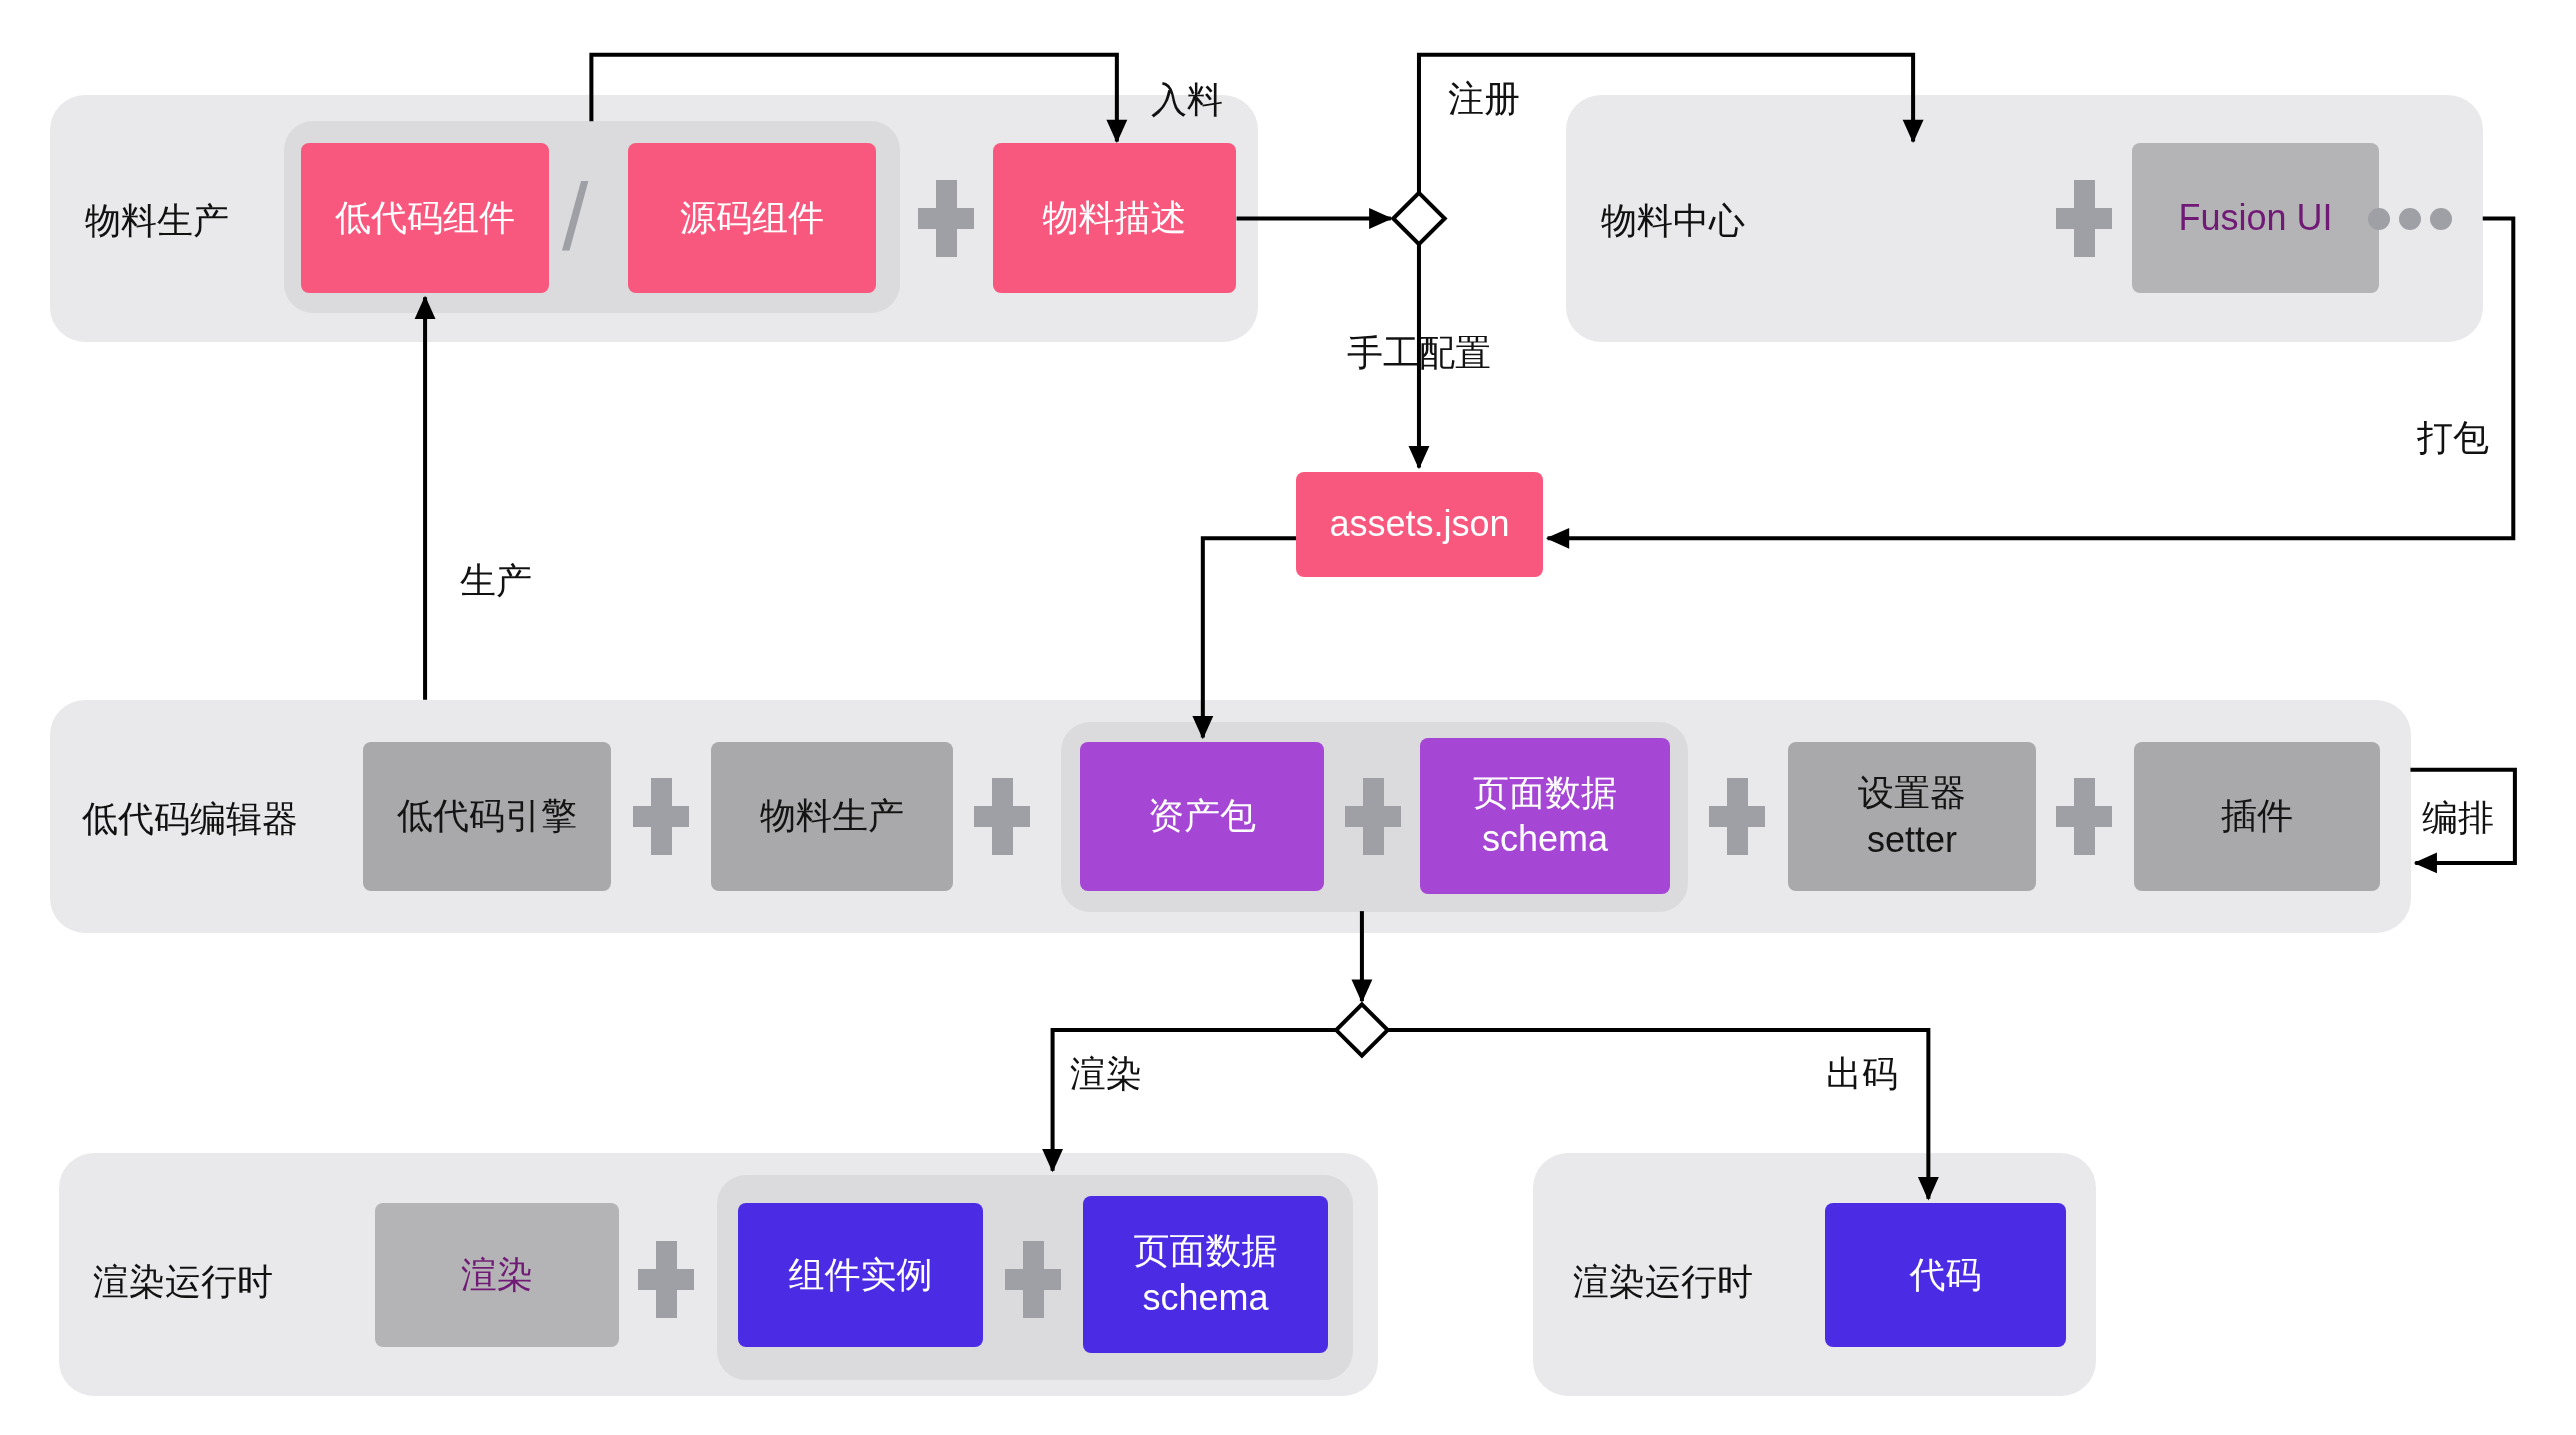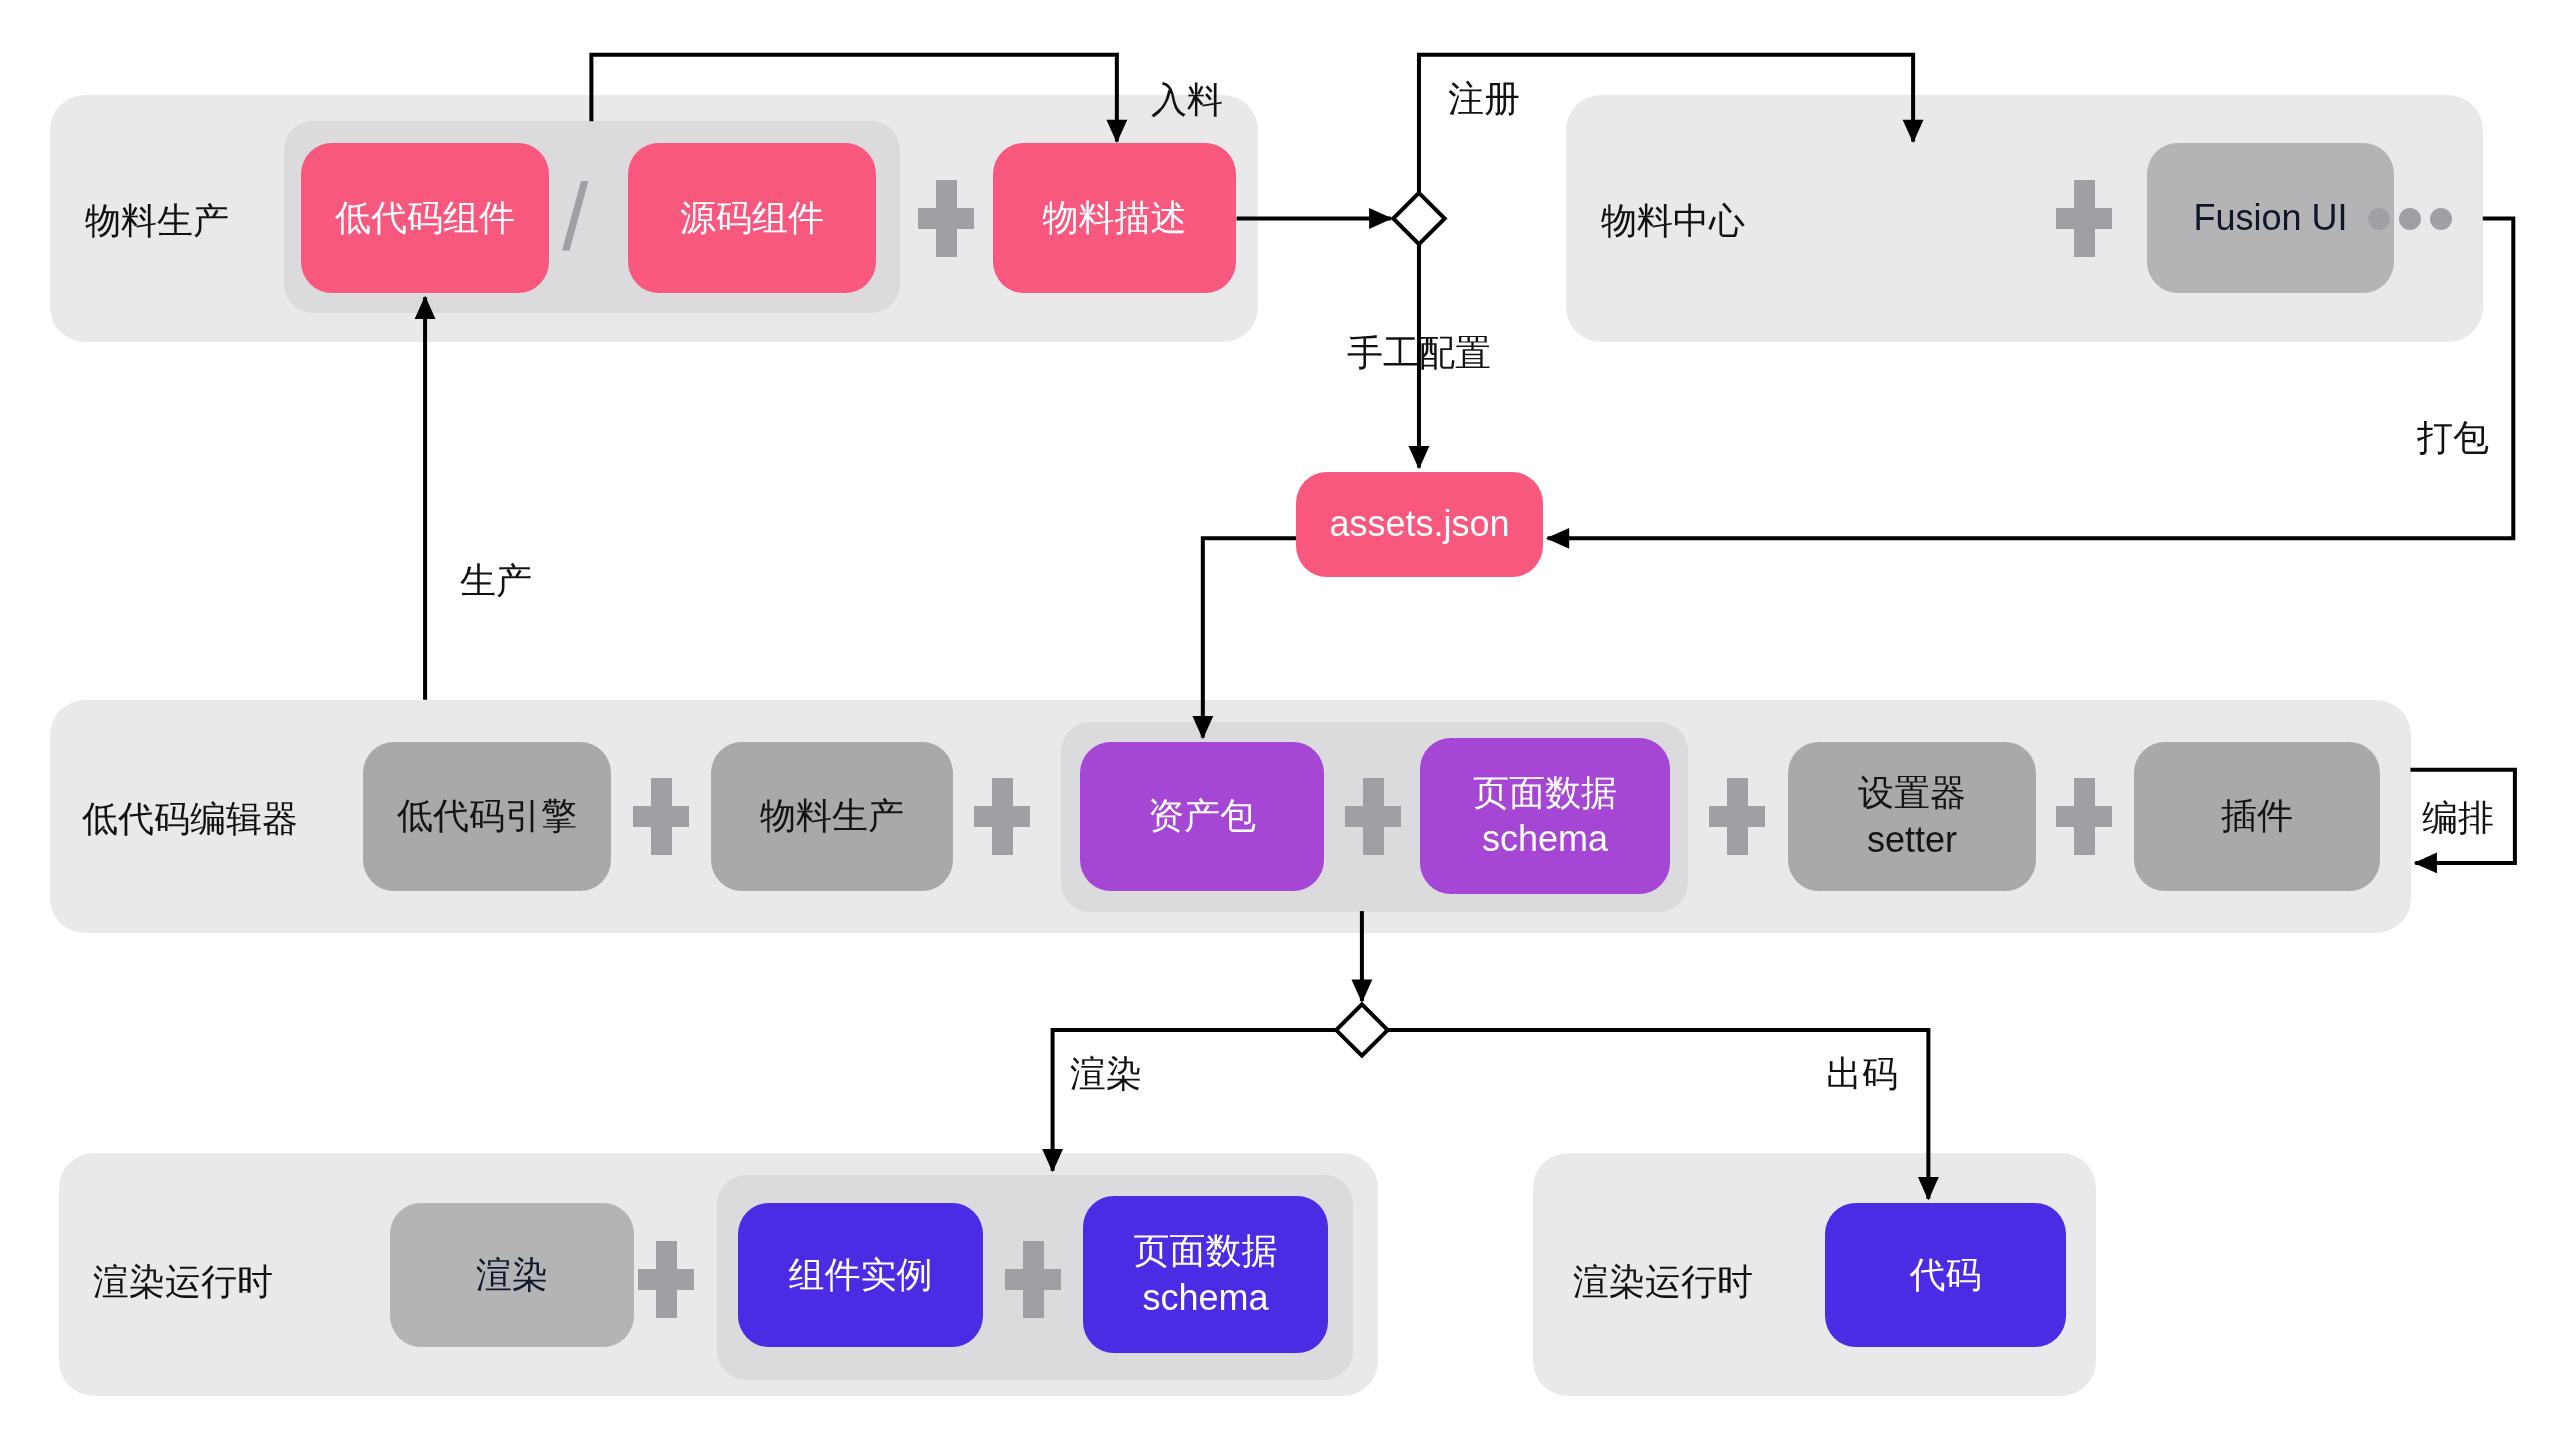--- a/index.html
+++ b/index.html
@@ -3,30 +3,30 @@
 <meta charset="utf-8">
 <style>
   html,body{margin:0;padding:0;background:#fff;}
   .canvas{
     position:relative;width:2576px;height:1435px;background:#fff;
     font-family:"Liberation Sans","DejaVu Sans",sans-serif;overflow:hidden;
   }
   .group{position:absolute;background:var(--groupBg);border-radius:35px;z-index:1;}
   .subgroup{position:absolute;background:var(--subgroupBg);border-radius:29px;z-index:2;}
   .node{
-    position:absolute;border-radius:31px;display:flex;flex-direction:column;
+    position:absolute;border-radius:8px;display:flex;flex-direction:column;
     align-items:center;justify-content:center;text-align:center;
     font-size:36px;font-weight:500;color:#fff;line-height:1.28;z-index:3;
   }
   .node span{display:block;}
   .pink{background:var(--pink);}
   .purple{background:var(--purple);}
   .indigo{background:var(--indigo);}
   .gray{background:var(--grayNode);color:#141414;}
-  .graylight{background:var(--grayNodeLight);color:#0f172a;margin-left:15px;}
+  .graylight{background:var(--grayNodeLight);color:#701a75;}
   .glabel,.elabel{
     position:absolute;font-size:36px;font-weight:500;color:var(--labelText);
     white-space:nowrap;line-height:1.1;
   }
   .glabel{z-index:4;}
   .elabel{z-index:7;}
   .plus{position:absolute;width:77px;height:77px;z-index:3;}
   .plus::before{content:"";position:absolute;left:28px;top:0;width:21px;height:77px;background:var(--icon);}
   .plus::after{content:"";position:absolute;left:10.4px;top:28px;width:56px;height:21px;background:var(--icon);}
   .slash{

